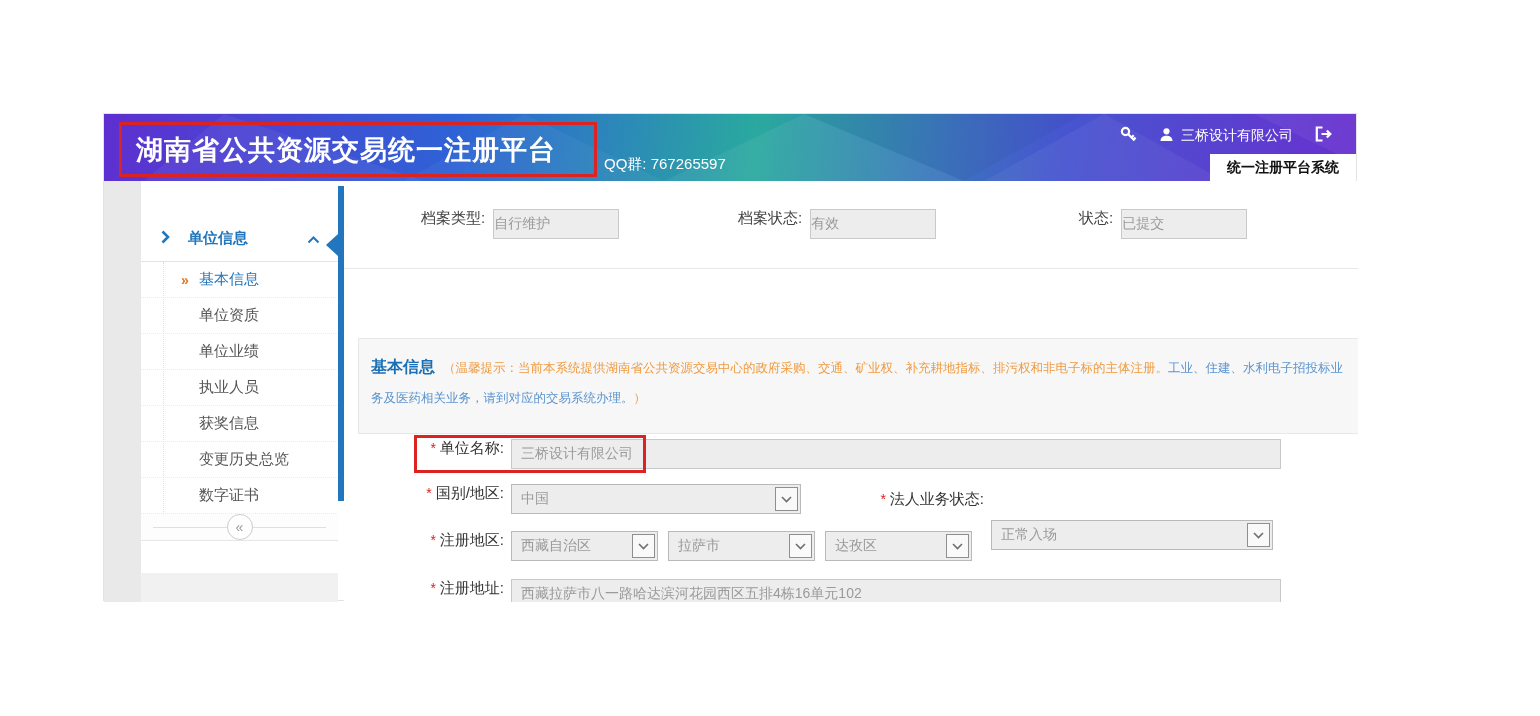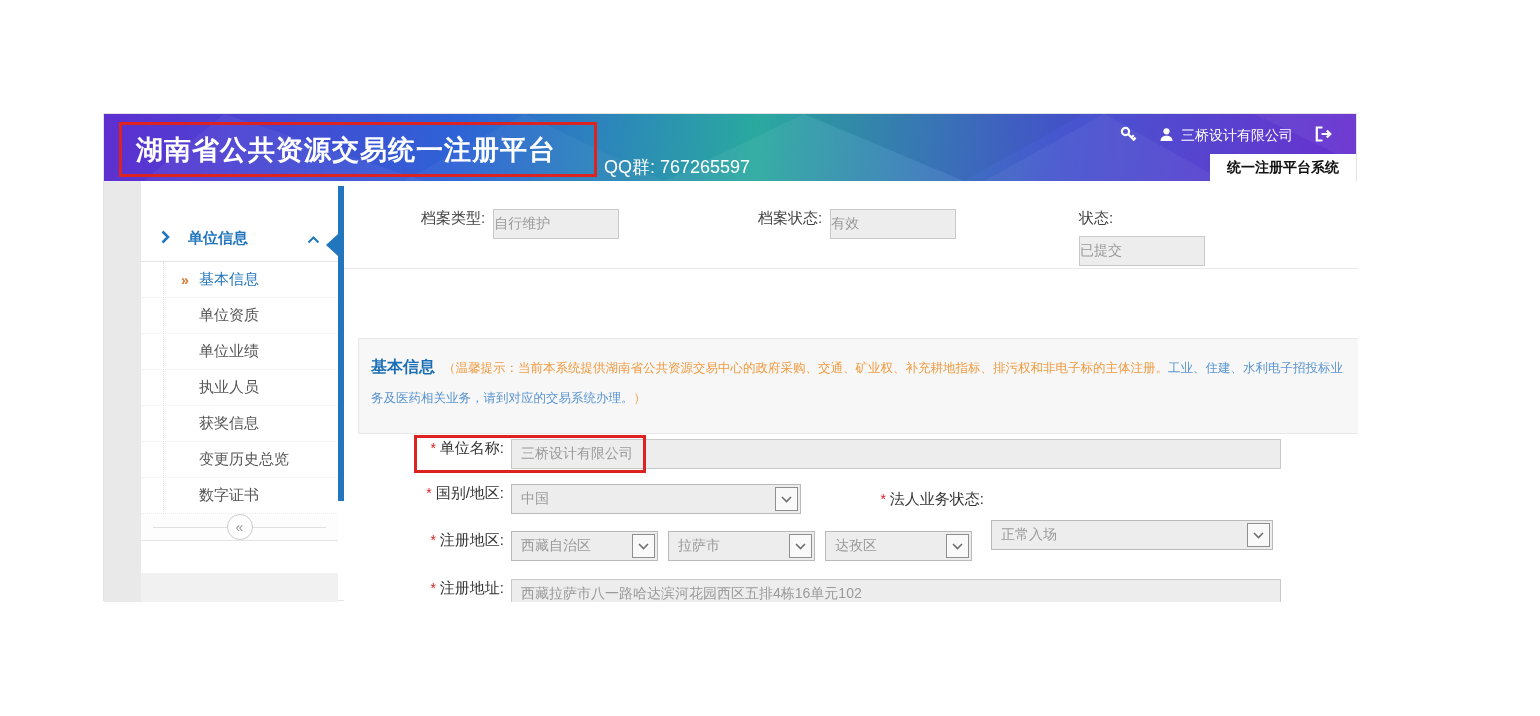--- a/index.html
+++ b/index.html
@@ -10,21 +10,21 @@
 
   
   .hdr { position:absolute; left:0; top:0; width:100%; height:67px;
     background:linear-gradient(95deg,#5e2fd0 0%,#2e62d6 28%,#2aa99f 52%,#4656cf 76%,#6930cf 100%);
     overflow:hidden; }
   .hdr svg.facets { position:absolute; left:0; top:0; }
   .title-box { position:absolute; left:15px; top:8px; width:478px; height:55px;
     border:3px solid #dd2222; display:flex; align-items:center; }
   .hdr-title { color:#fff; font-size:27px; font-weight:bold; padding-left:14px;
     letter-spacing:1px; white-space:nowrap; }
-  .qq { position:absolute; left:500px; top:41px; color:#fff; font-size:18px; }
+  .qq { position:absolute; left:500px; top:41px; color:#fff; font-size:15px; }
   .hdr-right { position:absolute; right:24px; top:11px; display:flex;
     align-items:center; gap:22px; color:#fff; }
   .hdr-user { display:flex; align-items:center; gap:7px; font-size:14px; color:#fff; }
   .sys-tab { position:absolute; right:0; top:40px; width:146px; height:27px;
     background:#fff; color:#111; font-size:14px; font-weight:bold;
     display:flex; align-items:center; justify-content:center; }
 
   
   .rail { position:absolute; left:0; top:67px; width:37px; height:421px; background:#e9e9e9; }
   .sidebar { position:absolute; left:37px; top:67px; width:197px; height:421px; background:#fff; }
@@ -191,25 +191,25 @@
   <div class="vbar"></div>
   <div class="active-arrow"></div>
 
   <div class="main">
 
     <div class="status-row">
       <div class="status-group" style="left:77px;">
         <span class="status-label">档案类型:</span>
         <div class="ro-box" style="width:126px;">自行维护</div>
       </div>
-      <div class="status-group" style="left:414px;">
+      <div class="status-group" style="left:394px;">
         <span class="status-label">档案状态:</span>
         <div class="ro-box" style="width:126px;">有效</div>
       </div>
-      <div class="status-group" style="left:735px;flex-direction:column;">
+      <div class="status-group" style="left:735px;">
         <span class="status-label">状态:</span>
         <div class="ro-box" style="width:126px;">已提交</div>
       </div>
     </div>
 
     <div class="section-hd">
       <span class="section-title">基本信息</span><span class="hint"><span class="org">（温馨提示：当前本系统提供湖南省公共资源交易中心的政府采购、交通、矿业权、补充耕地指标、排污权和非电子标的主体注册。</span><span class="blu">工业、住建、水利电子招投标业务及医药相关业务，请到对应的交易系统办理。</span><span class="org">）</span></span>
     </div>
 
     <div class="frow" style="top:258px;">

